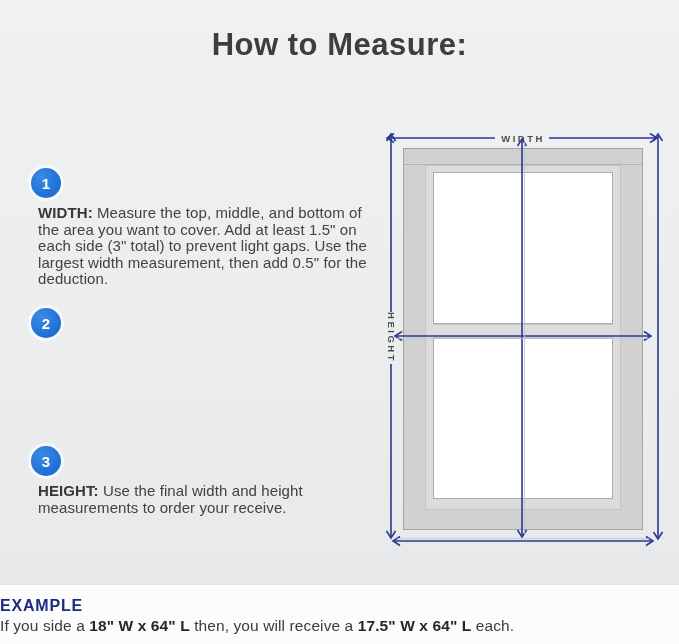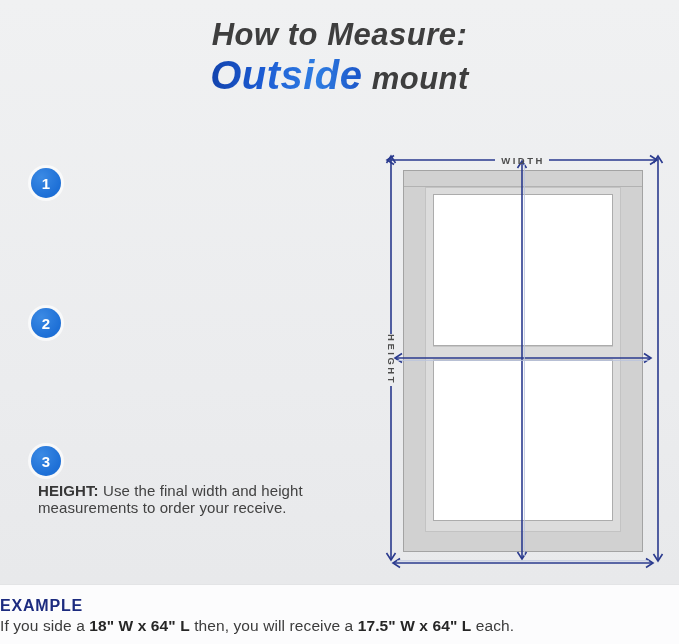--- a/index.html
+++ b/index.html
@@ -4,21 +4,21 @@
 <style>
   * { margin:0; padding:0; box-sizing:border-box; }
   html,body { width:679px; height:644px; }
   body { font-family:"Liberation Sans","DejaVu Sans",sans-serif; }
   .page {
     position:relative; width:679px; height:644px; overflow:hidden;
     background:linear-gradient(180deg,#f0f1f2 0%,#ebecee 60%,#e7e8ea 100%);
   }
 
   
-  .header { position:absolute; top:18px; left:0; width:679px; text-align:center;font-style:italic; }
+  .header { position:absolute; top:28px; left:0; width:679px; text-align:center; }
   .title-line1 { font-size:31px; font-weight:600; color:#3e3e3e; letter-spacing:.5px; line-height:1.1; }
   .title-line2 { margin-top:1px; line-height:1.1; }
   .title-highlight {
     font-size:40px; font-weight:800; color:#1c5cd4; letter-spacing:.5px;
   }
   @supports (-webkit-background-clip: text) {
     .title-highlight {
       background:linear-gradient(90deg,#1243ad 0%,#1c5cd4 35%,#2f7de2 70%,#1b55c8 100%);
       -webkit-background-clip:text; -webkit-text-fill-color:transparent;
     }
@@ -35,21 +35,21 @@
     display:flex; align-items:center; justify-content:center;
     box-shadow:0 0 0 3px rgba(255,255,255,.65);
   }
   .step-text {
     margin-top:7px; margin-left:7px; width:346px;
     font-size:15px; line-height:16.6px; color:#424242; letter-spacing:.1px;
   }
   .step-label { font-weight:700; color:#373737; }
 
   
-  .diagram { position:absolute; left:380px; top:148px; width:292px; height:430px; }
+  .diagram { position:absolute; left:380px; top:126px; width:292px; height:430px; }
   .casing {
     position:absolute; left:23px; top:22px; width:240px; height:382px;
     background:#d1d1d1; border:1px solid #a3a3a3;
   }
   .casing-header {
     position:absolute; left:0; top:0; width:100%; height:16px;
     border-bottom:1px solid #b2b2b2;
   }
   .sash {
     position:absolute; left:21px; top:16px; width:196px; height:345px;
@@ -74,27 +74,27 @@
   .example-line { margin-top:2px; font-size:15.5px; color:#3c3c3c; letter-spacing:.1px; }
   .example-bold { font-weight:700; color:#262626; }
 </style>
 </head>
 <body>
 
 <div class="page">
 
   <div class="header">
     <div class="title-line1">How to Measure:</div>
-    <div class="title-line2">
-      <span class="title-highlight">Outside</span><span class="title-rest"> mount</span>
-    </div>
   </div>
 
   <div class="step step-1">
     <div class="step-badge">1</div>
+    <div class="step-text">
+      <span class="step-label">WIDTH:</span><span> Measure the top, middle, and bottom of the area you want to cover. Add at least 1.5" on each side (3" total) to prevent light gaps. Use the largest width measurement, then add 0.5" for the deduction.</span>
+    </div>
   </div>
 
   <div class="step step-2">
     <div class="step-badge">2</div>
   </div>
 
   <div class="step step-3">
     <div class="step-badge">3</div>
     <div class="step-text">
       <span class="step-label">HEIGHT:</span><span> Use the final width and height measurements to order your receive.</span>

